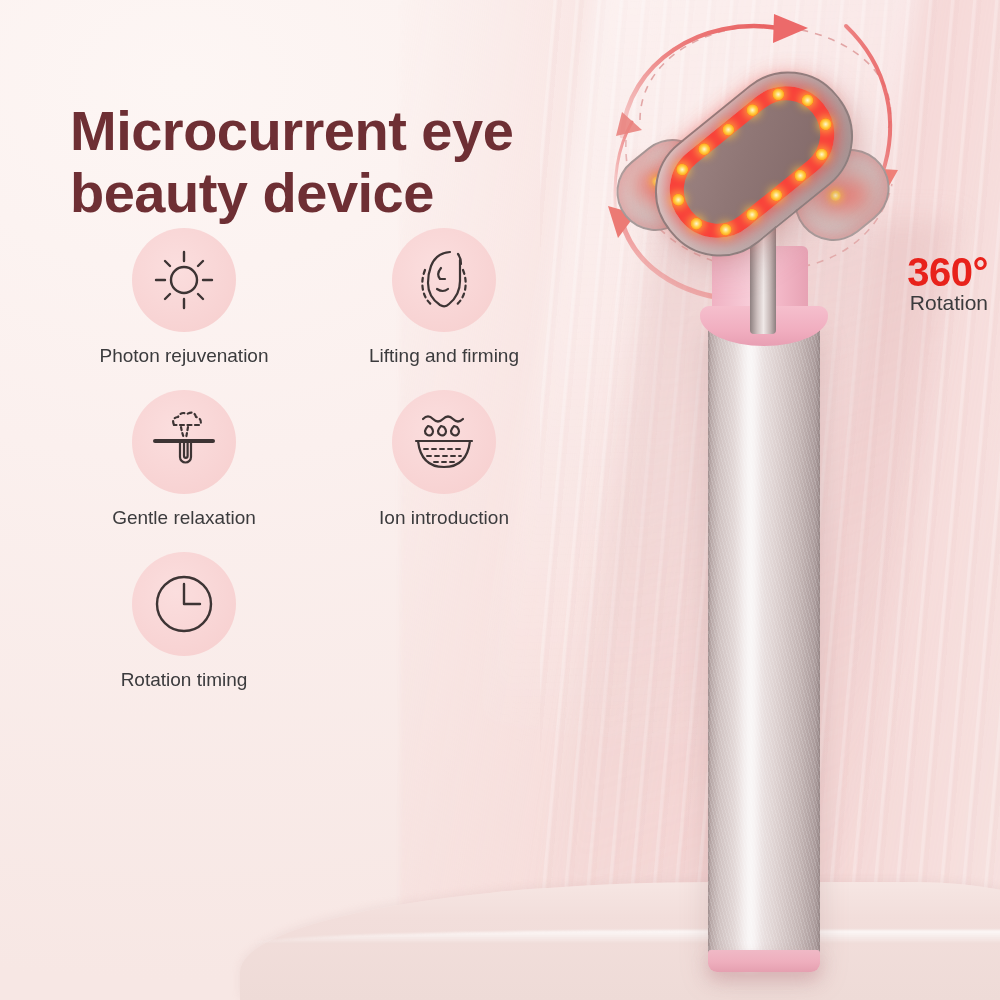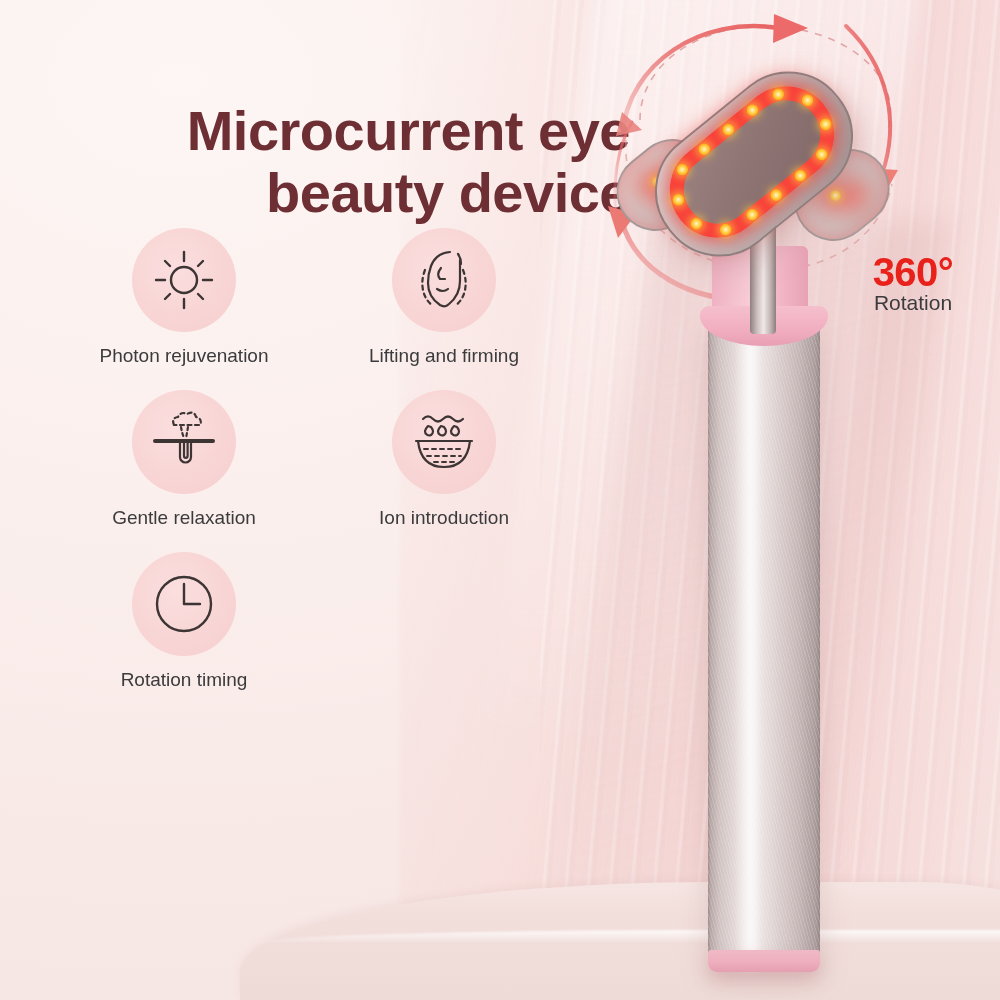--- a/index.html
+++ b/index.html
@@ -98,21 +98,20 @@
     position: absolute;
     left: 70px;
     top: 62px;
     width: 560px;
     font-size: 56px;
     font-weight: 700;
     line-height: 1.12;
     letter-spacing: -0.5px;
     color: #6e2f34;
     white-space: pre-line;
-    text-align: right;
   }
 
   
   .features {
     position: absolute;
     left: 58px;
     top: 228px;
     width: 520px;
     display: grid;
     grid-template-columns: 1fr 1fr;
@@ -338,21 +337,21 @@
     height: 400px;
     overflow: visible;
   }
 
   
   .callout {
     position: absolute;
     left: 838px;
     top: 252px;
     width: 150px;
-    text-align: center;
+    text-align: right;
   }
   .callout-value {
     font-size: 40px;
     font-weight: 700;
     color: #e8221b;
     line-height: 1;
     letter-spacing: -0.5px;
   }
   .callout-sub {
     margin-top: 0;

